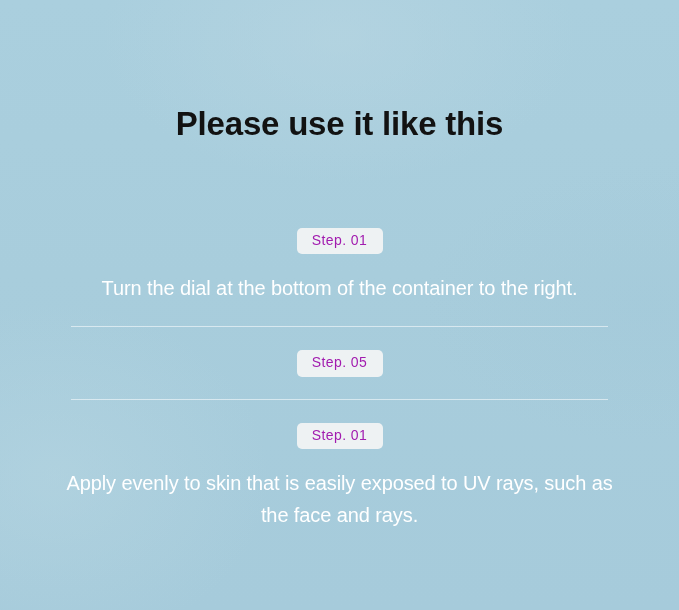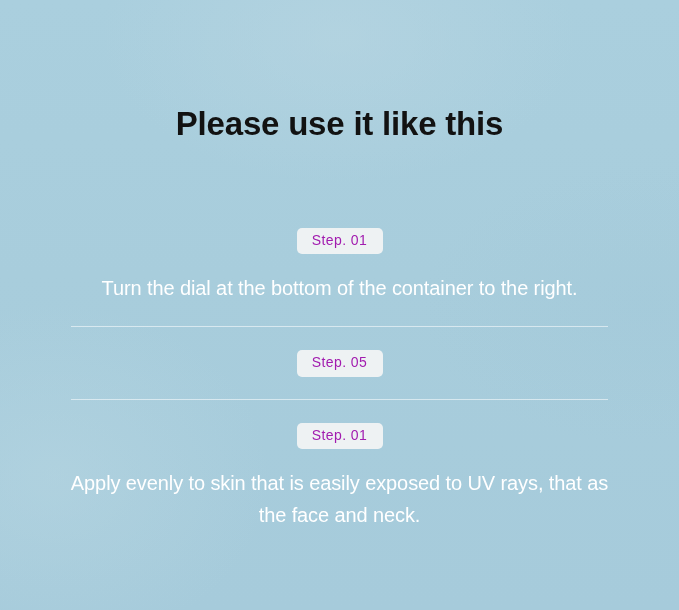--- a/index.html
+++ b/index.html
@@ -94,18 +94,18 @@
 
     <div class="step">
       <div class="badge">Step. 05</div>
       <div class="divider"></div>
     </div>
 
     <div class="gap"></div>
 
     <div class="step">
       <div class="badge">Step. 01</div>
-      <div class="step-text">Apply evenly to skin that is easily exposed to UV rays, that as the face and neck.</div>
+      <div class="step-text">Apply evenly to skin that is easily exposed to UV rays, such as the face and rays.</div>
     </div>
 
   </div>
 
 </div>
 
 </body></html>

